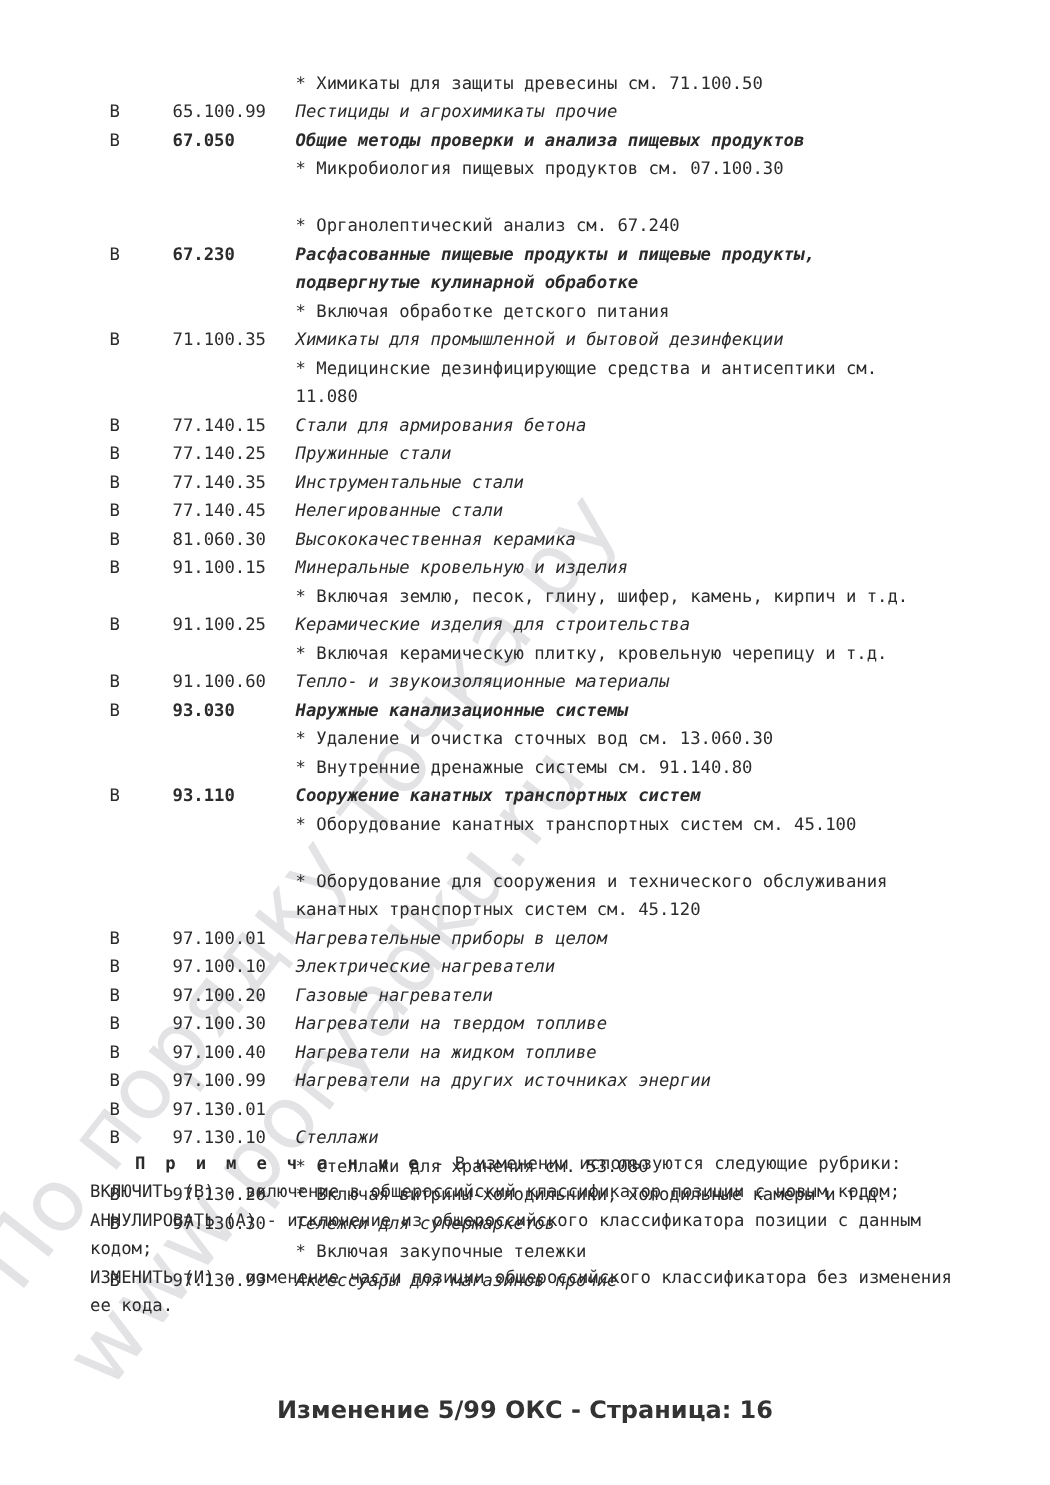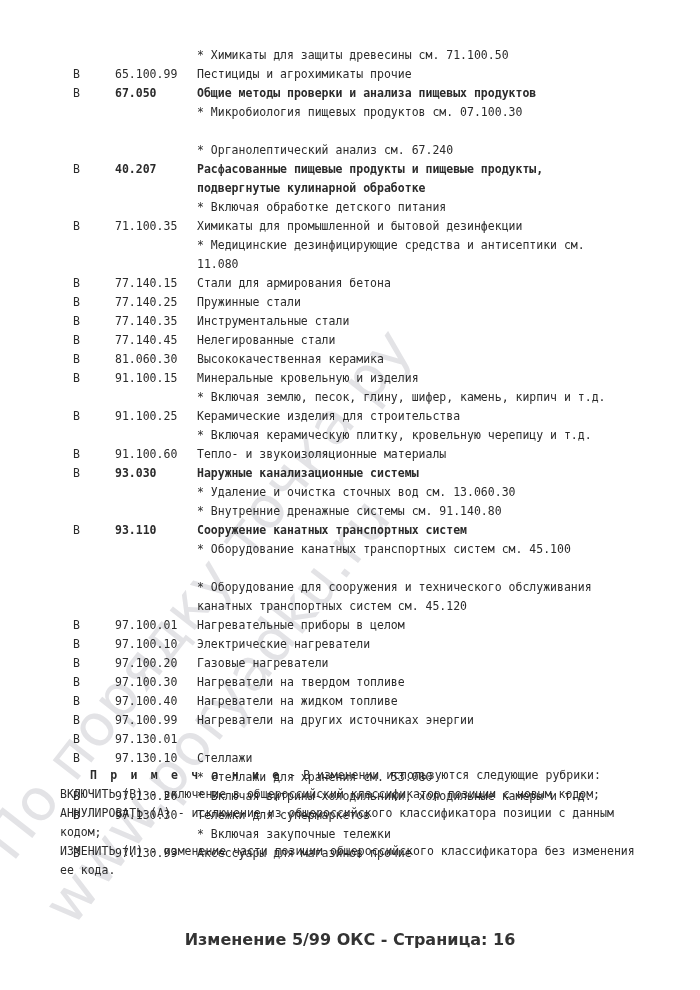--- a/index.html
+++ b/index.html
@@ -91,20 +91,21 @@
     line-height: 19px;
     color: #2b2b2b;
   }
   .row.bold .col-code,
   .row.bold .col-text > .title {
     font-weight: bold;
   }
   .title {
     display: block;
     white-space: pre-wrap;
+    font-style: italic;
   }
   .note {
     display: block;
     white-space: pre-wrap;
     font-weight: normal;
   }
   .note.gap {
     margin-top: 19px;
   }
 
@@ -171,21 +172,21 @@
           <div class="col-action">В</div>
           <div class="col-code">67.050</div>
           <div class="col-text">
             <span class="title">Общие методы проверки и анализа пищевых продуктов</span>
             <span class="note">* Микробиология пищевых продуктов см. 07.100.30</span>
             <span class="note gap">* Органолептический анализ см. 67.240</span>
           </div>
         </div>
         <div class="row bold">
           <div class="col-action">В</div>
-          <div class="col-code">40.207</div>
+          <div class="col-code">67.230</div>
           <div class="col-text">
             <span class="title">Расфасованные пищевые продукты и пищевые продукты,
 подвергнутые кулинарной обработке</span>
             <span class="note">* Включая обработке детского питания</span>
           </div>
         </div>
         <div class="row">
           <div class="col-action">В</div>
           <div class="col-code">71.100.35</div>
           <div class="col-text">

